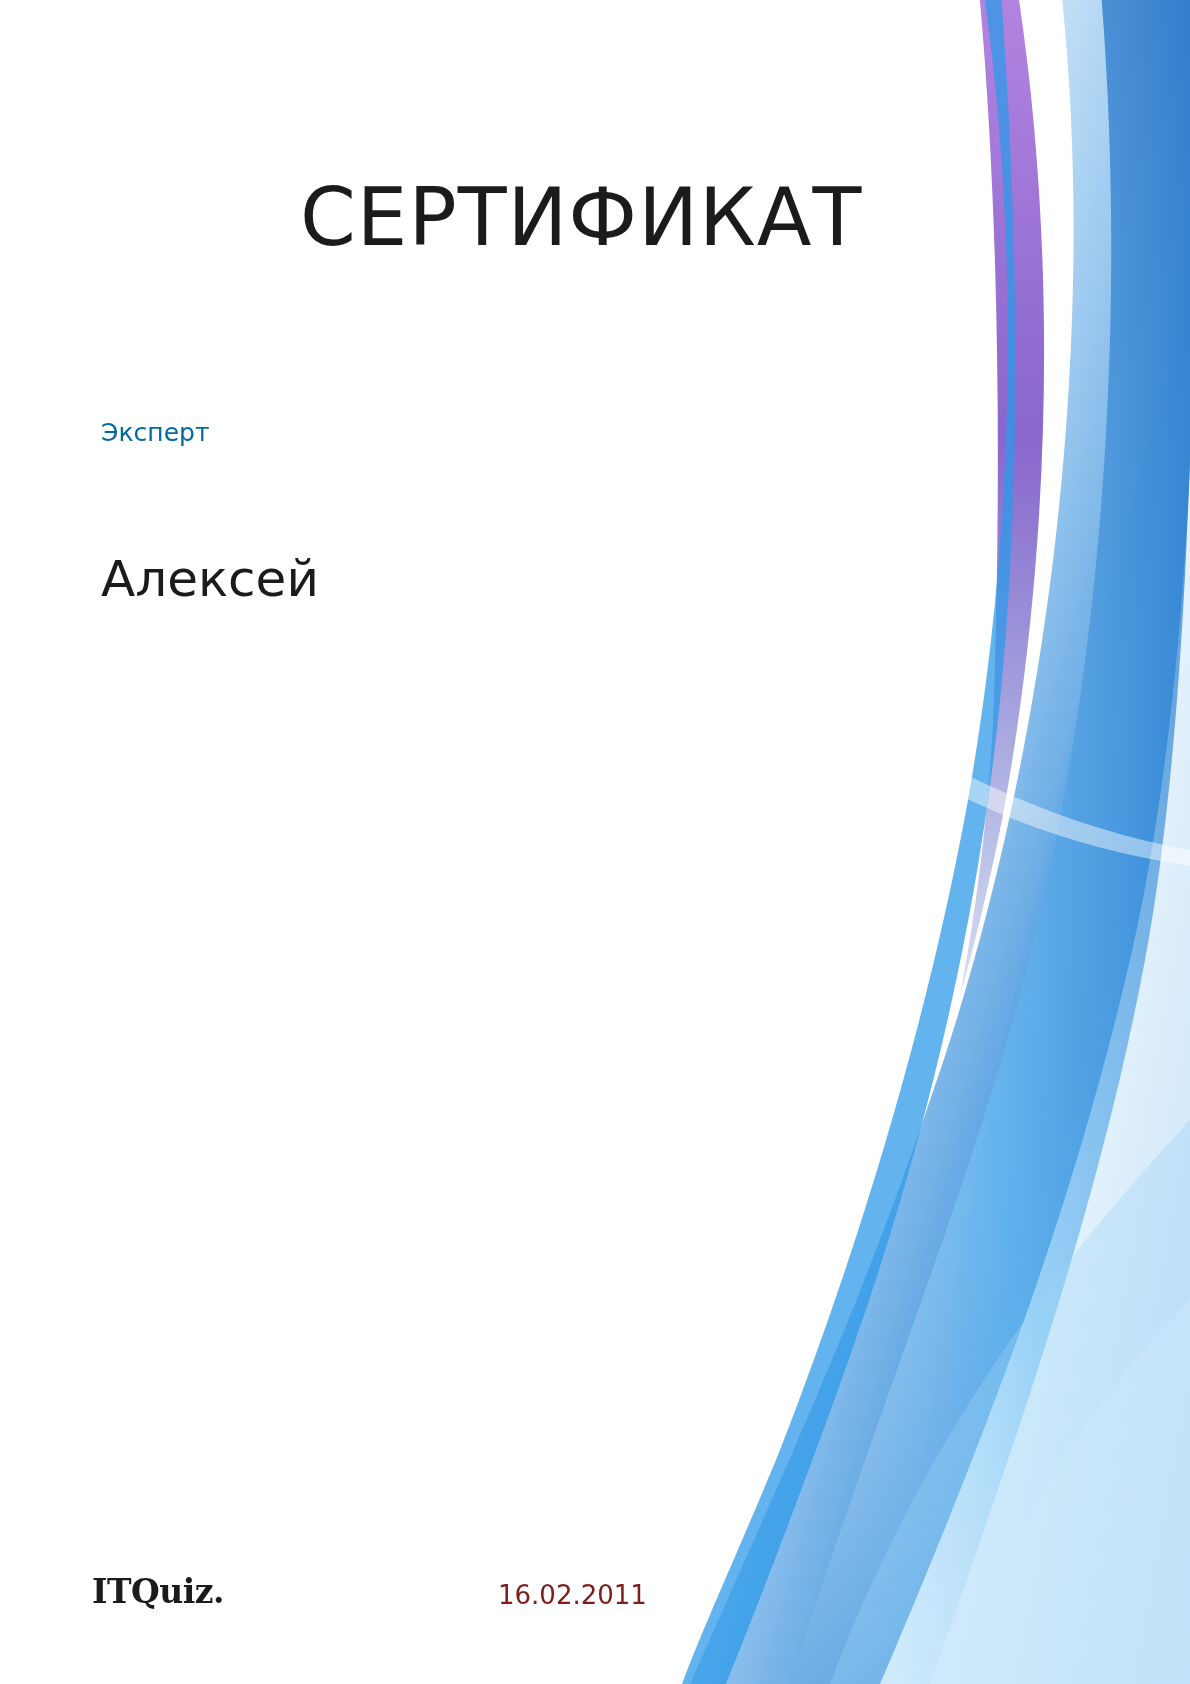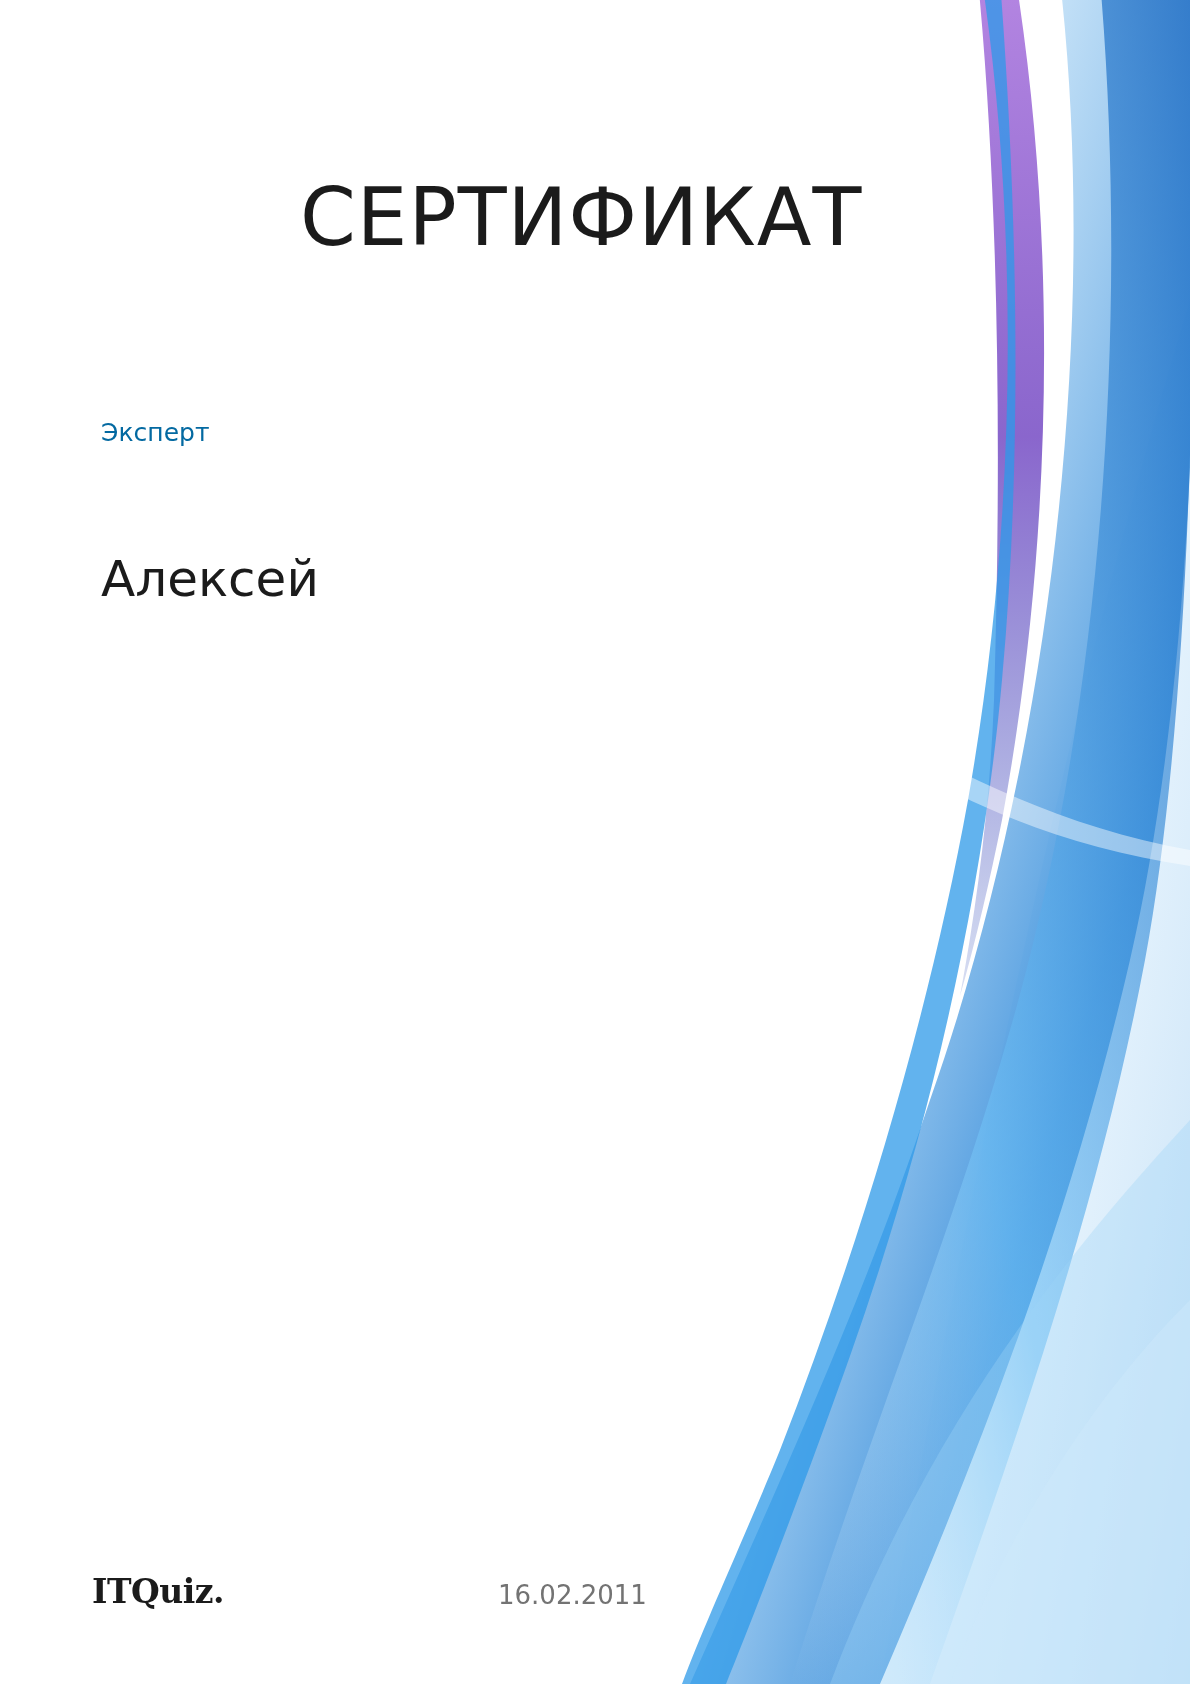--- a/index.html
+++ b/index.html
@@ -92,21 +92,21 @@
     color: #1b1b1b;
     letter-spacing: -0.5px;
     text-align: center;
   }
 
   .footer-date {
     position: absolute;
     left: 498px;
     top: 1580px;
     font-size: 26px;
-    color: #737373;
+    color: #7f1d1d;
     font-weight: 400;
   }
 
   .ms-logo {
     position: absolute;
     left: 846px;
     top: 1560px;
     width: 190px;
     height: 44px;
   }

